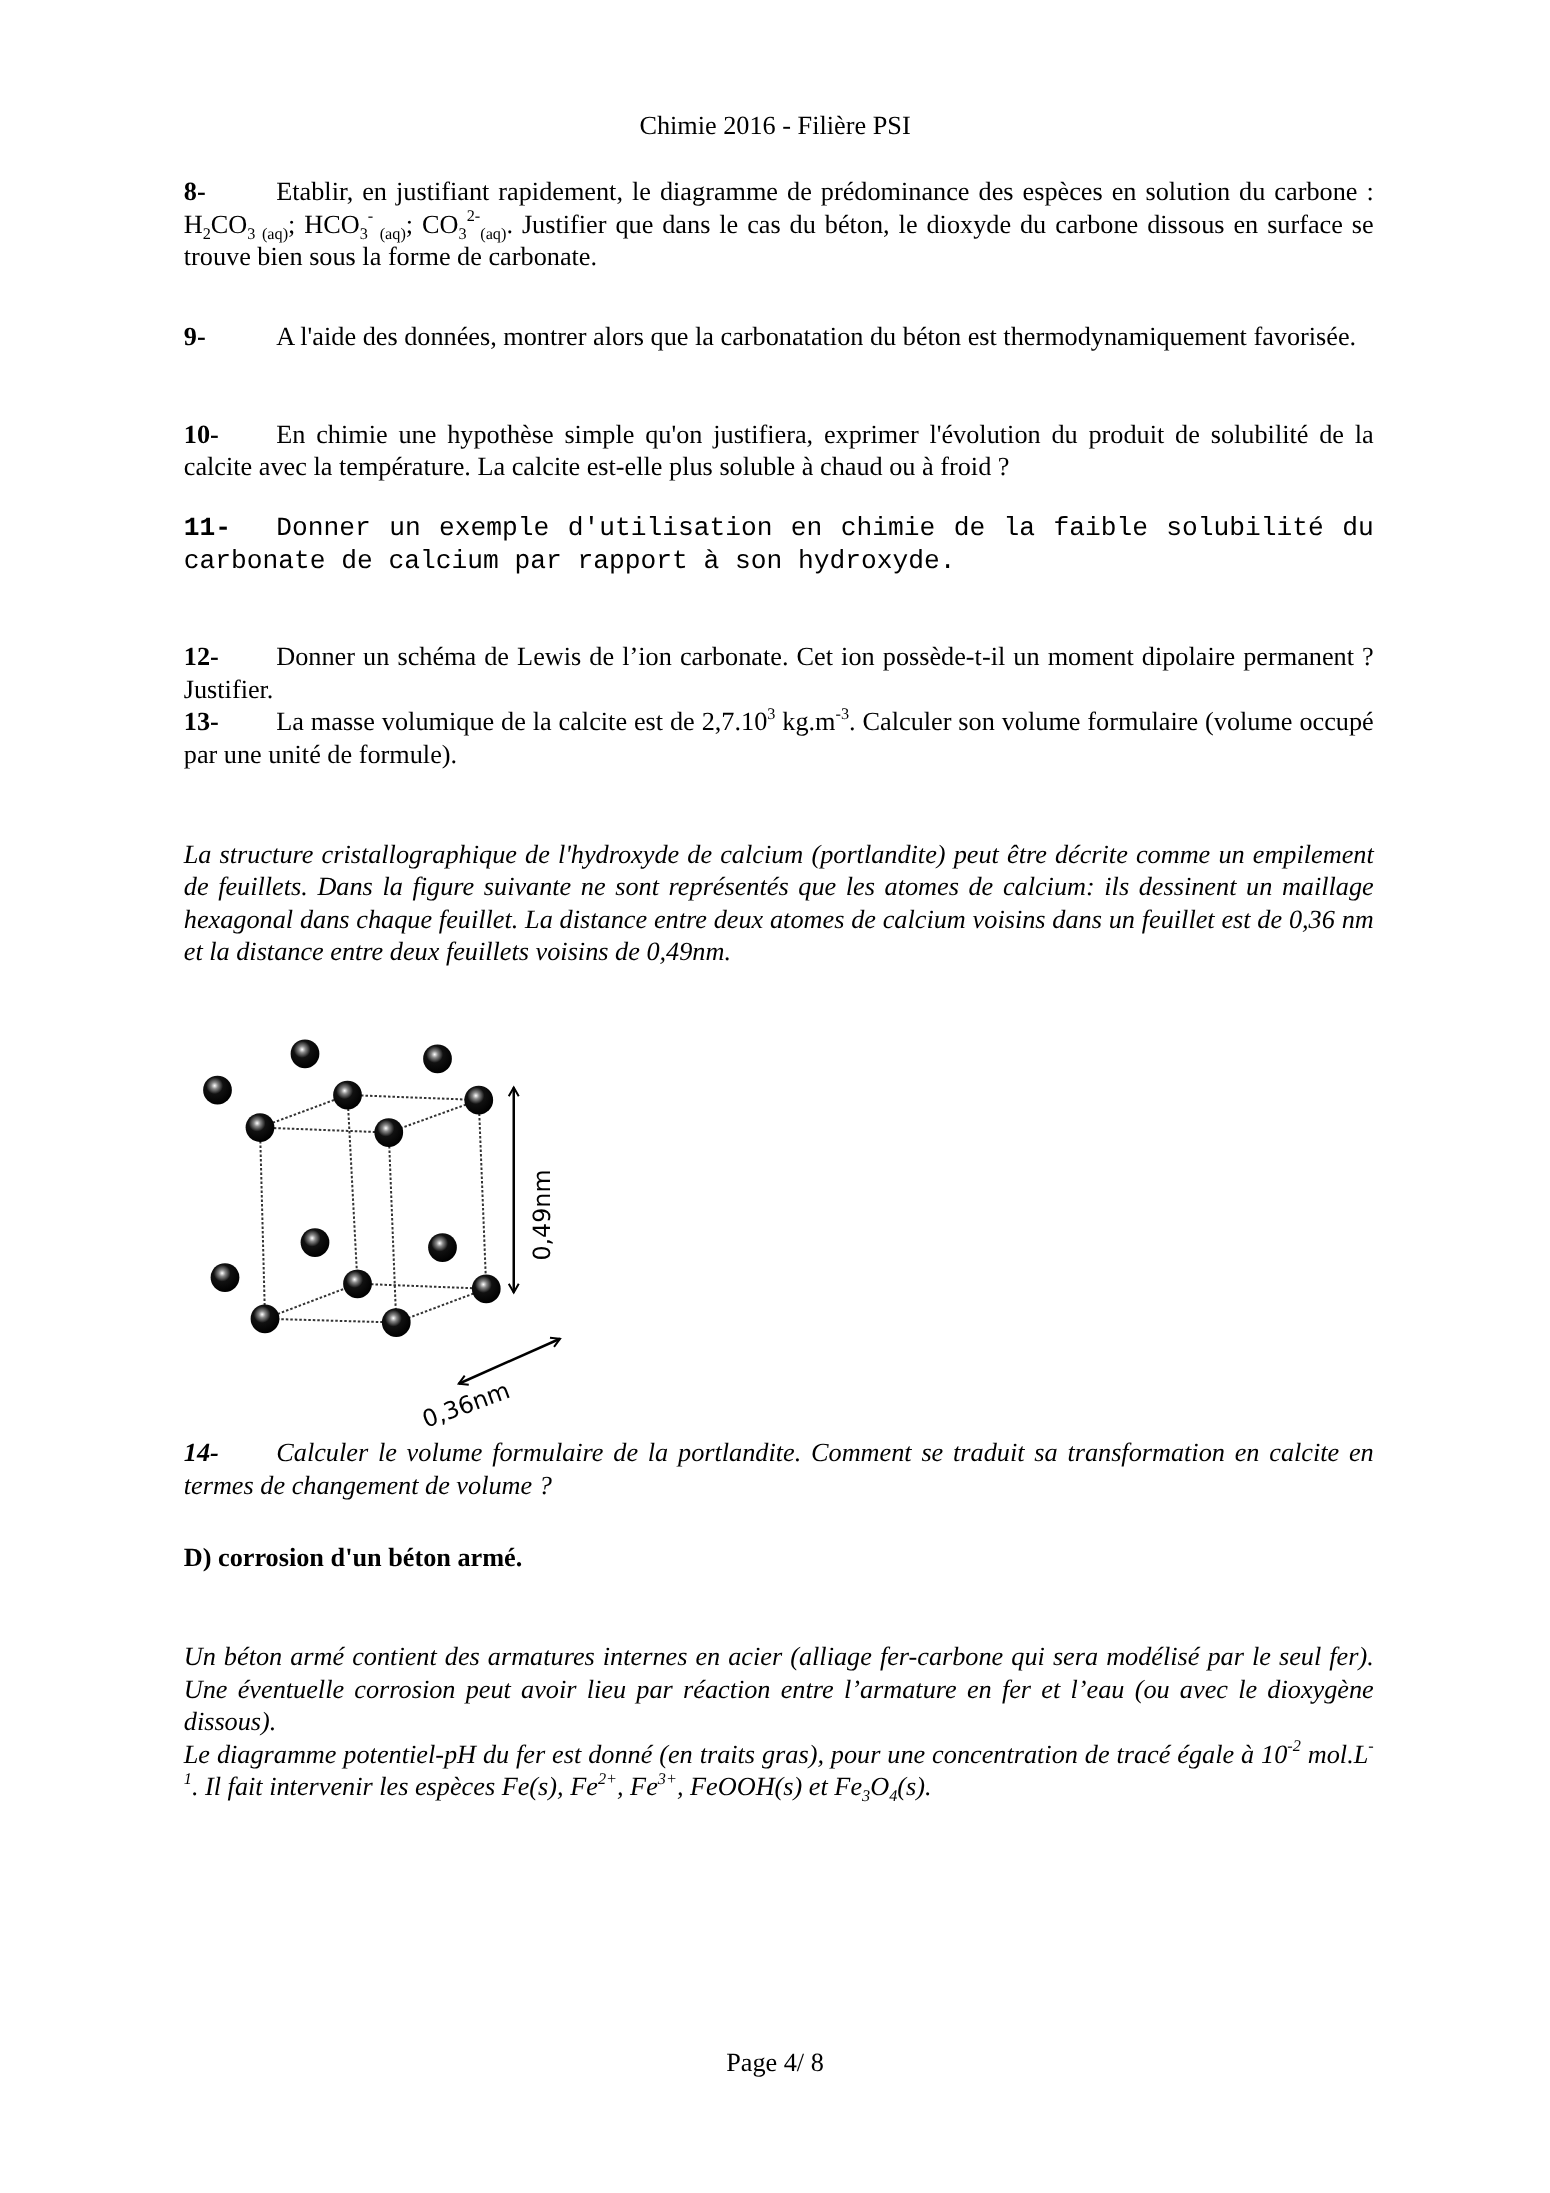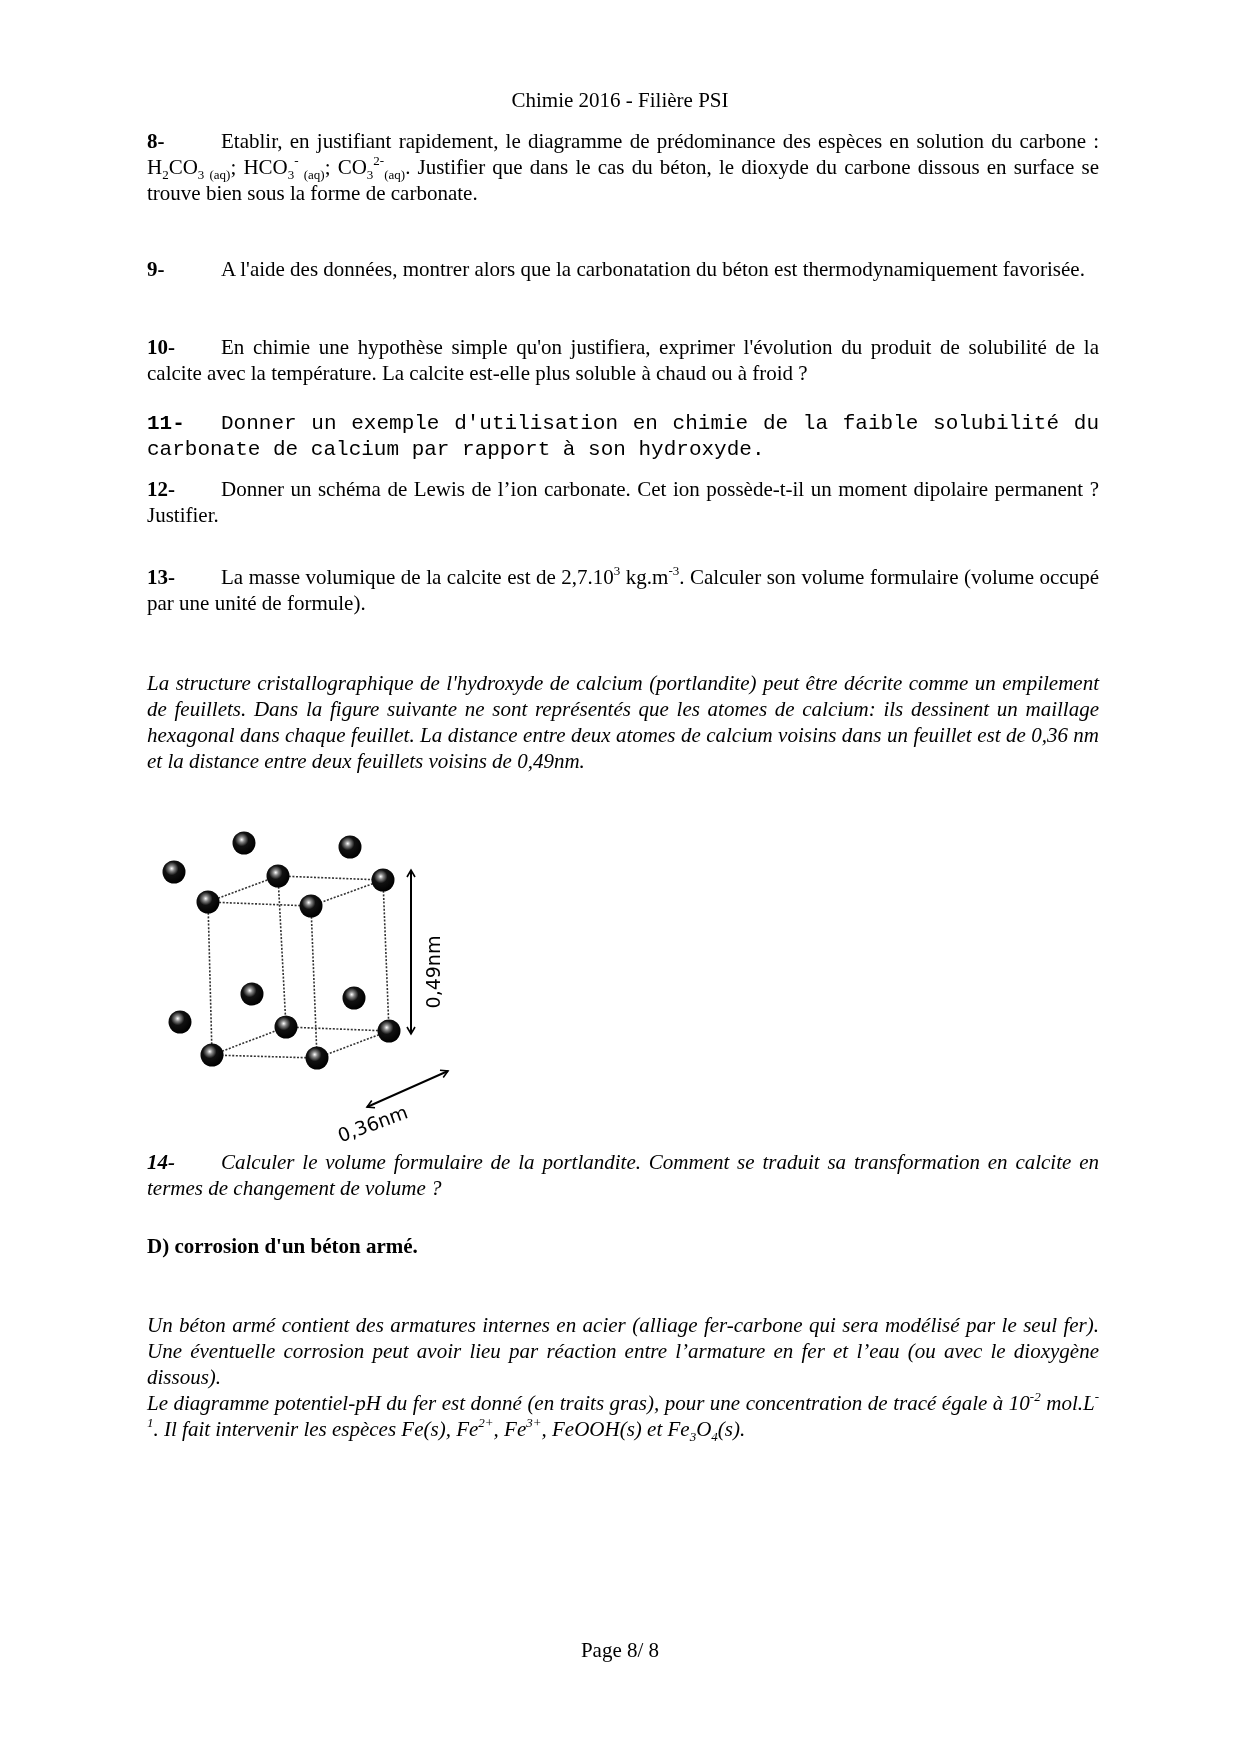--- a/index.html
+++ b/index.html
@@ -27,37 +27,37 @@
       font-size: 21px;
     }
     .figure { position: absolute; left: 150px; top: 820px; width: 360px; height: 440px; }
     .figure svg { width: 100%; height: 100%; }
   </style>
 </head>
 <body>
 
 <div class="header">Chimie 2016 - Filière PSI</div>
 
-<div class="block" style="top:128px;">
+<div class="block" style="top:140px;">
   <span class="q-num">8-</span><span><span>Etablir, en justifiant rapidement,  le diagramme de prédominance des espèces en solution du carbone : H</span><sub class="s">2</sub><span>CO</span><sub class="s">3 (aq)</sub><span>;  HCO</span><sub class="s">3</sub><sup class="s">-</sup><sub class="s"> (aq)</sub><span>; CO</span><sub class="s">3</sub><sup class="s">2-</sup><sub class="s">(aq)</sub><span>. Justifier que dans le cas du béton, le dioxyde du carbone dissous en surface se trouve bien sous la forme de carbonate.</span></span>
 </div>
 
 <div class="block" style="top:256px;">
   <span class="q-num">9-</span><span>A l'aide des données, montrer alors que la carbonatation du béton est thermodynamiquement favorisée.</span>
 </div>
 
 <div class="block" style="top:334px;">
   <span class="q-num">10-</span><span>En chimie une hypothèse simple qu'on justifiera, exprimer l'évolution du produit de solubilité de la calcite avec la température. La calcite est-elle plus soluble à chaud ou à froid ?</span>
 </div>
 
 <div class="block" style="top:411px;font-family:Liberation Mono, monospace;">
   <span class="q-num">11-</span><span>Donner un exemple d'utilisation en chimie de la faible solubilité du carbonate de calcium par rapport à son hydroxyde.</span>
 </div>
 
-<div class="block" style="top:476px;">
+<div class="block" style="top:512px;">
   <span class="q-num">12-</span><span>Donner un schéma de Lewis de l’ion carbonate. Cet ion possède-t-il un moment dipolaire permanent ? Justifier.</span>
 </div>
 
 <div class="block" style="top:564px;">
   <span class="q-num">13-</span><span><span>La masse volumique de la calcite est de 2,7.10</span><sup class="s">3</sup><span> kg.m</span><sup class="s">-3</sup><span>. Calculer son volume formulaire (volume occupé par une unité de formule).</span></span>
 </div>
 
 <div class="block italic" style="top:642px;">La structure cristallographique de l'hydroxyde de calcium (portlandite) peut être décrite comme un empilement de feuillets. Dans la figure suivante ne sont représentés que les atomes de calcium: ils dessinent un maillage hexagonal dans chaque feuillet. La distance entre deux atomes de calcium voisins dans un feuillet est de 0,36 nm et la distance entre deux feuillets voisins de 0,49nm.</div>
 
 <div class="figure">
@@ -113,13 +113,13 @@
 <div class="block" style="top:1149px;font-style:italic;">
   <span class="q-num">14-</span><span>Calculer le volume formulaire de la portlandite. Comment se traduit sa transformation en calcite en termes de changement de volume ?</span>
 </div>
 
 <div class="block section-title" style="top:1233px;">D) corrosion d'un béton armé.</div>
 
 <div class="block italic" style="top:1284px;">Un béton armé contient des armatures internes en acier (alliage fer-carbone qui sera modélisé par le seul fer). Une éventuelle corrosion peut avoir lieu par réaction entre l’armature en fer et l’eau (ou avec le dioxygène dissous).</div>
 
 <div class="block italic" style="top:1362px;"><span>Le diagramme potentiel-pH du fer est donné (en traits gras), pour une concentration de tracé égale à 10</span><sup class="s">-2</sup><span> mol.L</span><sup class="s">-1</sup><span>. Il fait intervenir les espèces Fe(s), Fe</span><sup class="s">2+</sup><span>, Fe</span><sup class="s">3+</sup><span>, FeOOH(s) et Fe</span><sub class="s">3</sub><span>O</span><sub class="s">4</sub><span>(s).</span></div>
 
-<div class="footer">Page 8/ 8</div>
+<div class="footer">Page 4/ 8</div>
 
 </body></html>

